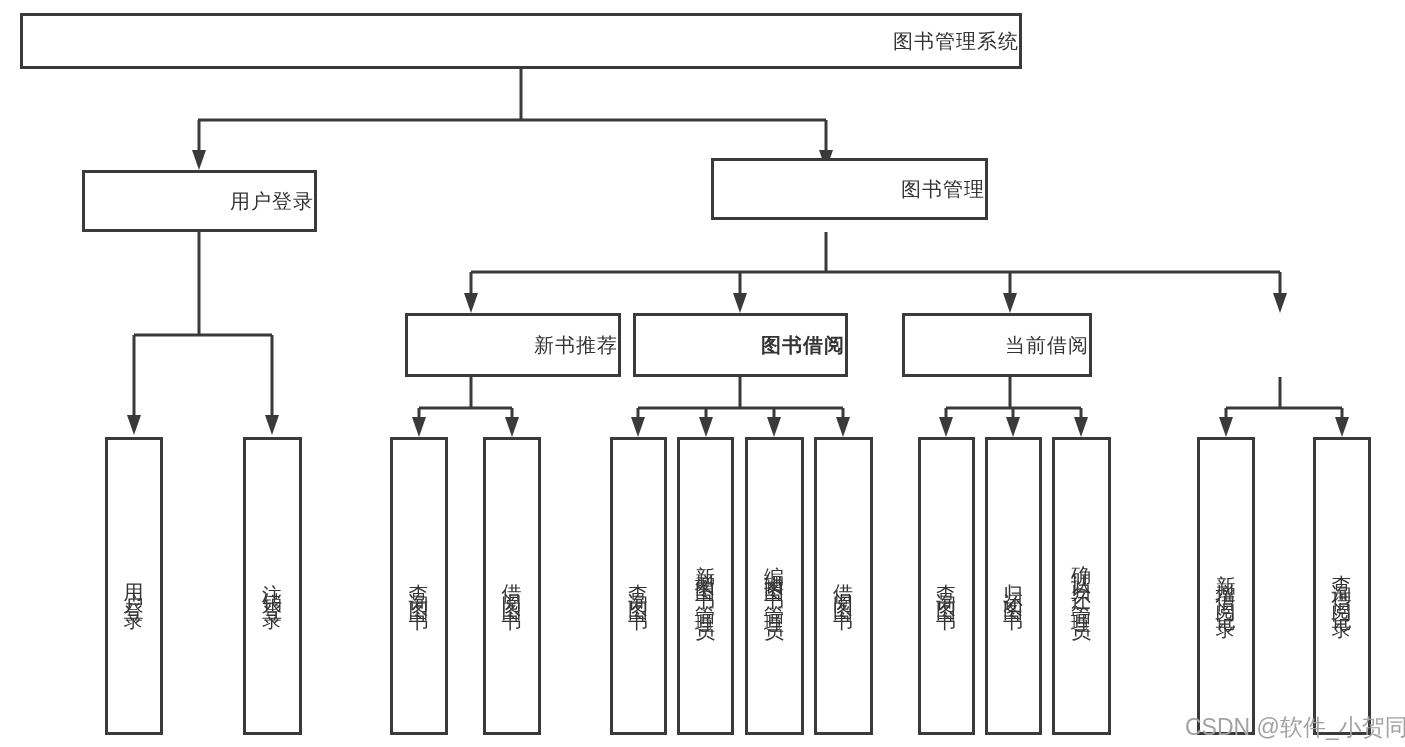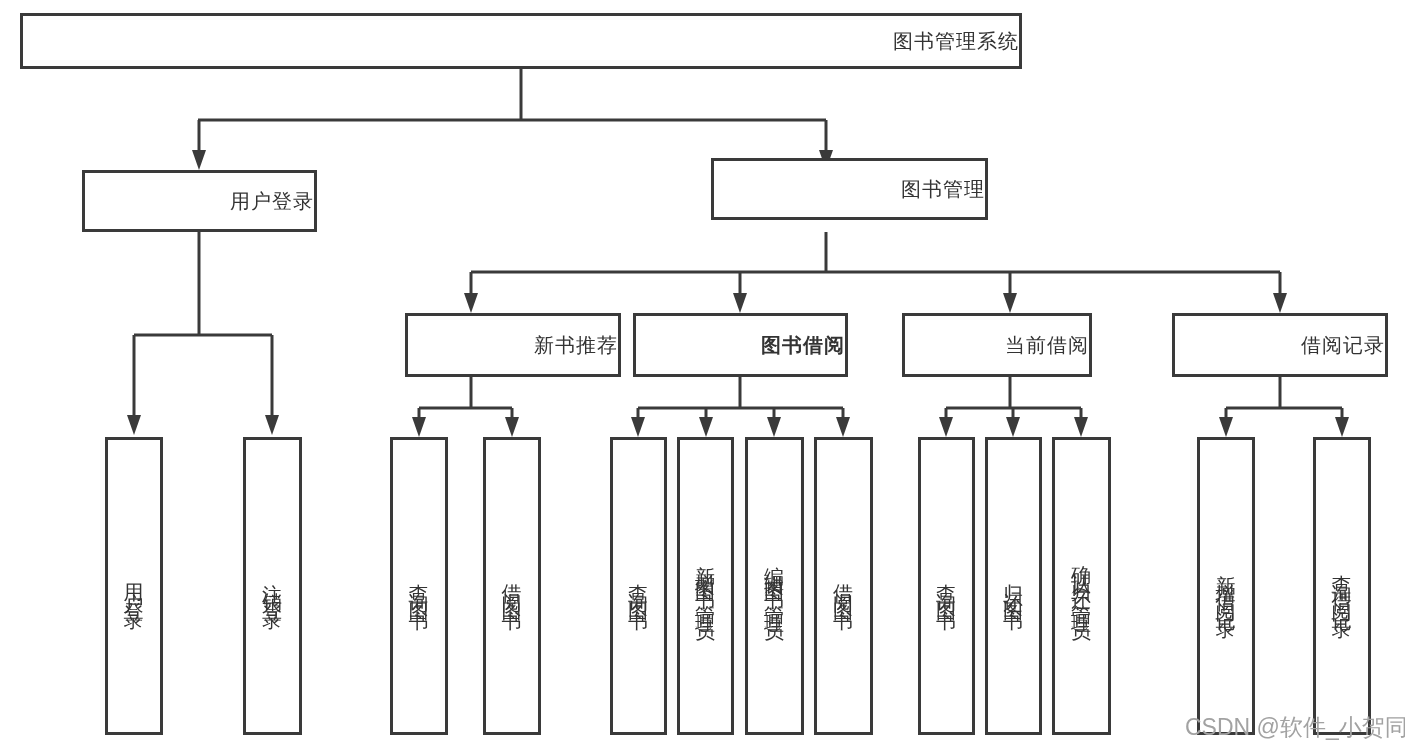--- a/index.html
+++ b/index.html
@@ -149,23 +149,20 @@
 
   <div class="box" style="left:363px; top:313px; width:216px; height:64px;margin-left:42px;">
     <span>新书推荐</span>
   </div>
   <div class="box" style="left:633px; top:313px; width:215px; height:64px;font-weight:bold;">
     <span>图书借阅</span>
   </div>
   <div class="box" style="left:902px; top:313px; width:190px; height:64px;">
     <span>当前借阅</span>
   </div>
-  <div class="box" style="left:1172px; top:313px; width:216px; height:64px;">
-    <span>借阅记录</span>
-  </div>
 
   <div class="leaf" style="left:105px; top:437px;">
     <span class="vtext">用户登录</span>
   </div>
   <div class="leaf" style="left:243px; top:437px; width:59px;">
     <span class="vtext">注销登录</span>
   </div>
 
   <div class="leaf" style="left:390px; top:437px;">
     <span class="vtext">查询图书</span>

